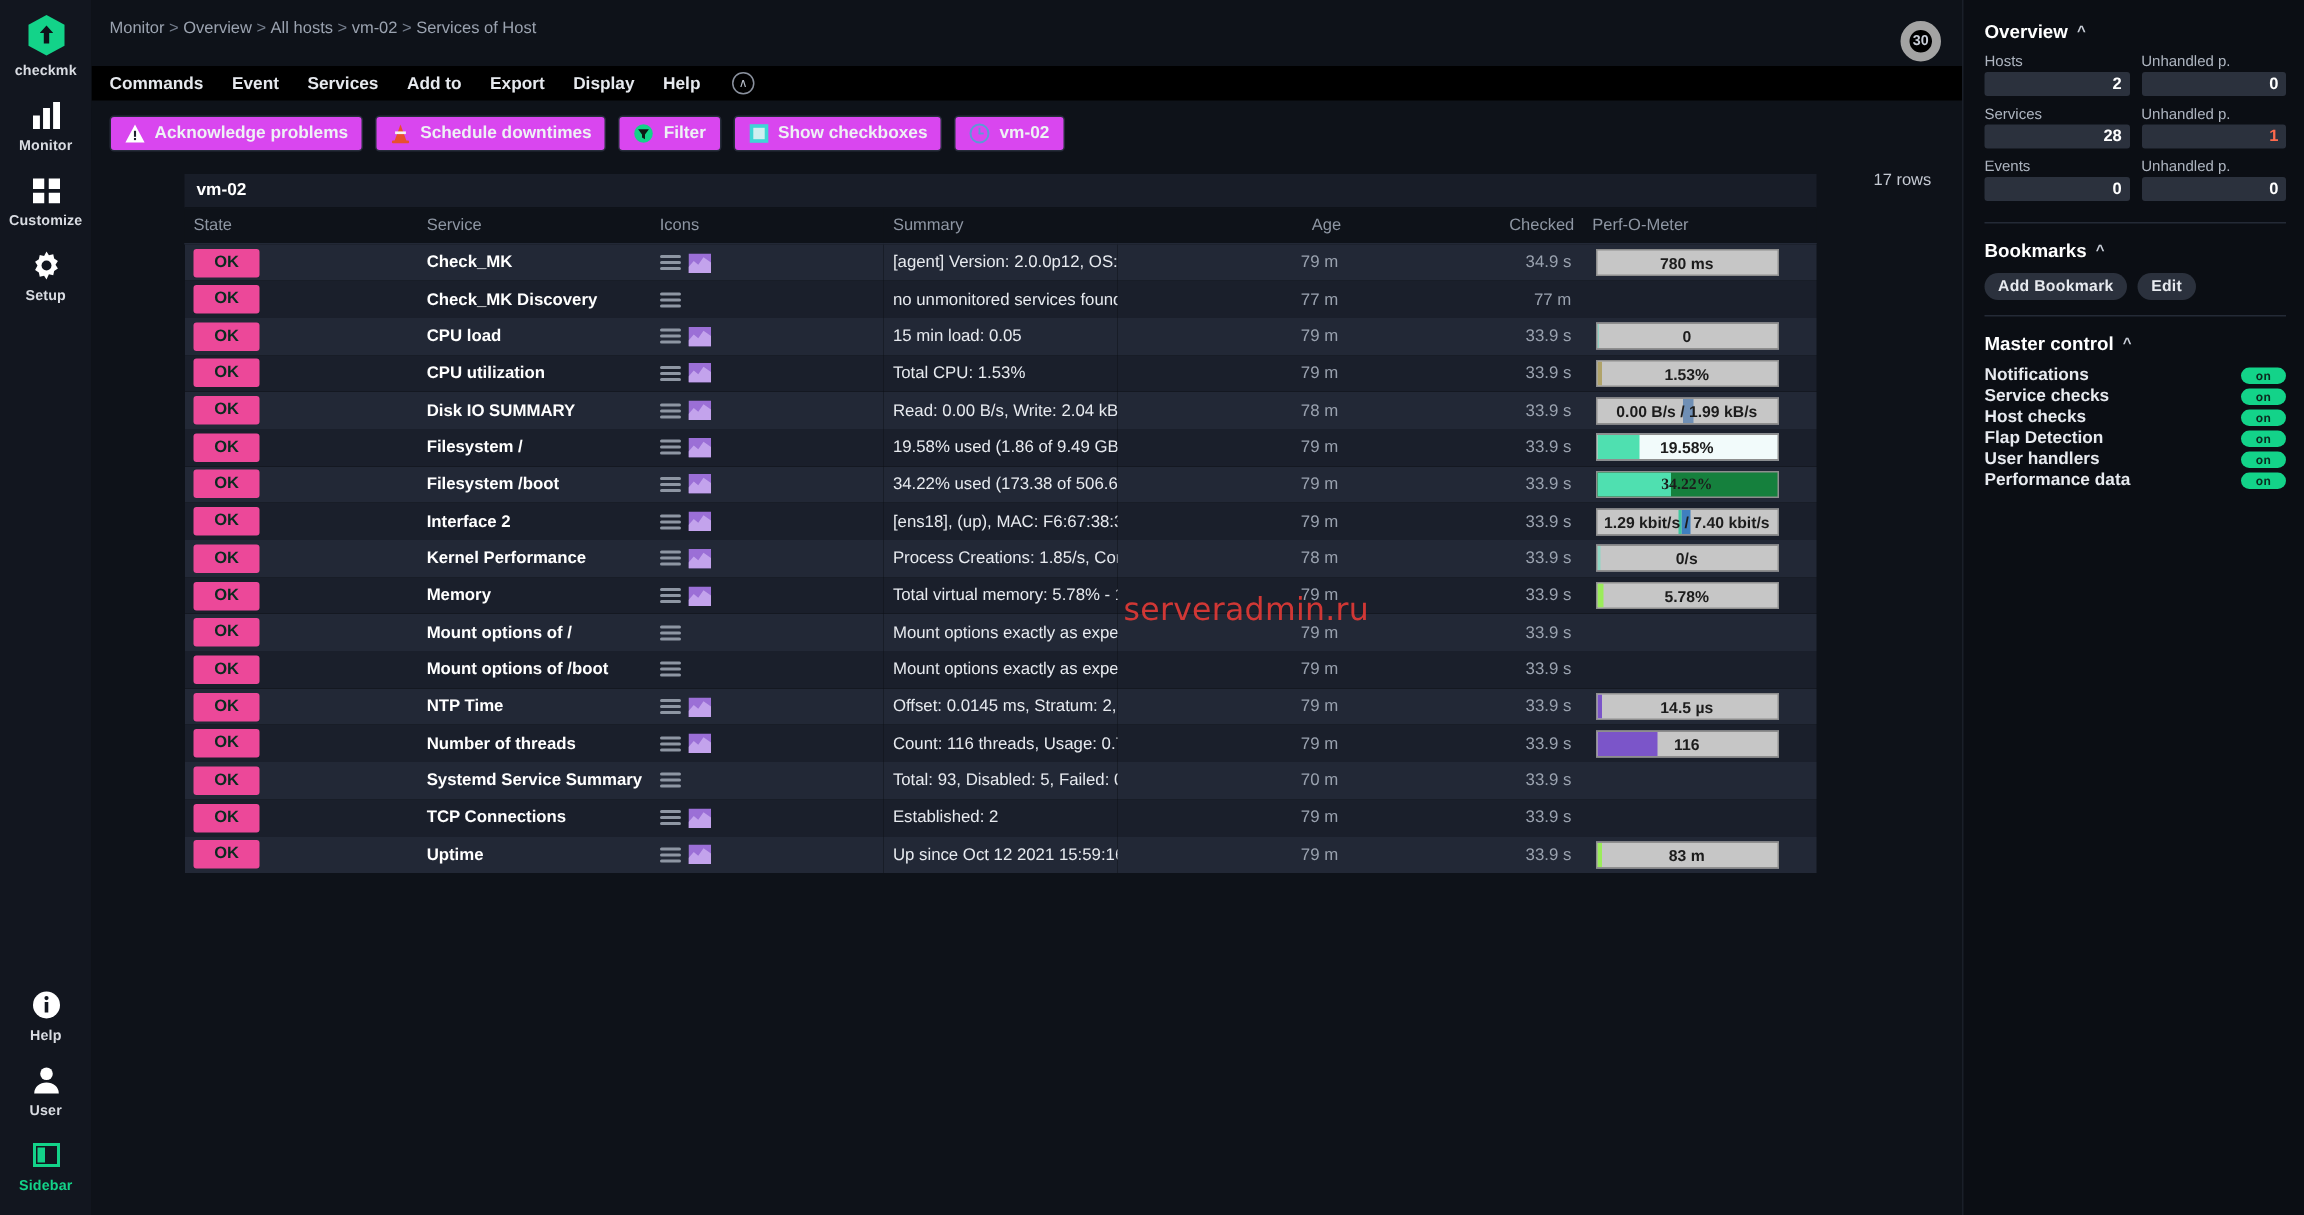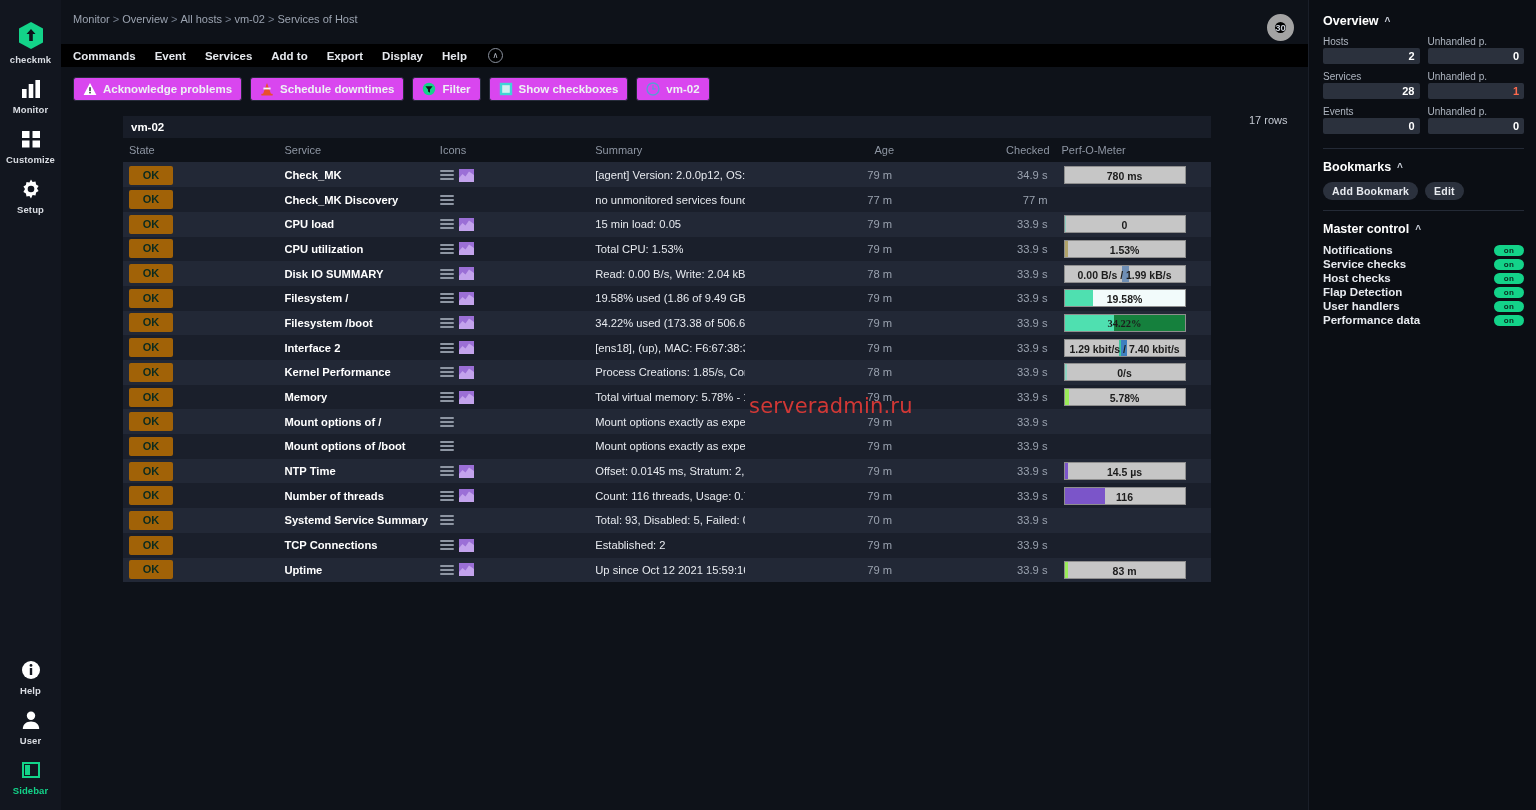--- a/index.html
+++ b/index.html
@@ -9,21 +9,21 @@
     font-family: "Liberation Sans", sans-serif;
     overflow: hidden;
   }
   body { display: flex; position: relative; }
 
   
   #nav-rail {
     width: 61px; height: 810px;
     background: #12161f;
     display: flex; flex-direction: column; align-items: center;
-    padding-top: 14px;
+    padding-top: 2px;
     flex: 0 0 61px;
     position: relative;
   }
   .nav-item {
     width: 61px;
     display: flex; flex-direction: column; align-items: center;
     padding: 7px 0 6px 0;
     cursor: pointer;
   }
   .nav-label {
@@ -46,21 +46,21 @@
   
   #page-header { padding: 10px 0 0 12px; height: 44px; }
   #page-title { font-size: 17.5px; font-weight: bold; color: #ffffff; letter-spacing: .1px; }
   #breadcrumb { font-size: 11px; color: #9ba3b0; margin-top: 3px; }
   #breadcrumb .sep { color: #6e7embed; }
   #breadcrumb span.sep { color: #737c8b; margin: 0 3px; }
 
   #refresh-badge {
     position: absolute; top: 14px; left: 1206px;
     width: 27px; height: 27px; border-radius: 50%;
-    border: 8px solid #a3a3a3;
+    border: 6px solid #a3a3a3;
     color: #c9ced8; font-size: 9.5px; font-weight: bold;
     display:flex; align-items:center; justify-content:center;
     background: #000000;
   }
 
   
   #menubar {
     background: #000000;
     height: 23px;
     display: flex; align-items: center;
@@ -125,21 +125,21 @@
   tbody tr { height: 24.7px; }
   tbody tr.odd  { background: #222836; }
   tbody tr.even { background: #1a1f2b; }
   tbody td {
     padding: 0 6px; font-size: 11.2px; color: #e7eaef;
     vertical-align: middle; overflow: hidden; white-space: nowrap;
   }
   td.c-state { width: 50px; padding: 0 0 0 0; }
   .state-chip {
     display:block; width: 44px; height: 19px; line-height: 19px;
-    background: #a16207; color: #0b2b1f;
+    background: #ec4899; color: #0b2b1f;
     font-size: 11px; font-weight: bold; text-align: center;
     border-radius: 2px; margin-left: 6px;
     cursor: pointer;
   }
   td.c-service { width: 140px; font-weight: bold; color: #ffffff; }
   td.c-icons   { width: 50px; }
   td.c-summary { width: 622px; }
   td.c-age     { width: 42px; color: #9aa2af; text-align: right; padding-right: 8px; }
   td.c-checked { width: 52px; color: #9aa2af; text-align: right; padding-right: 8px;}
   td.c-perf    { width: 140px; padding-left: 8px; }

